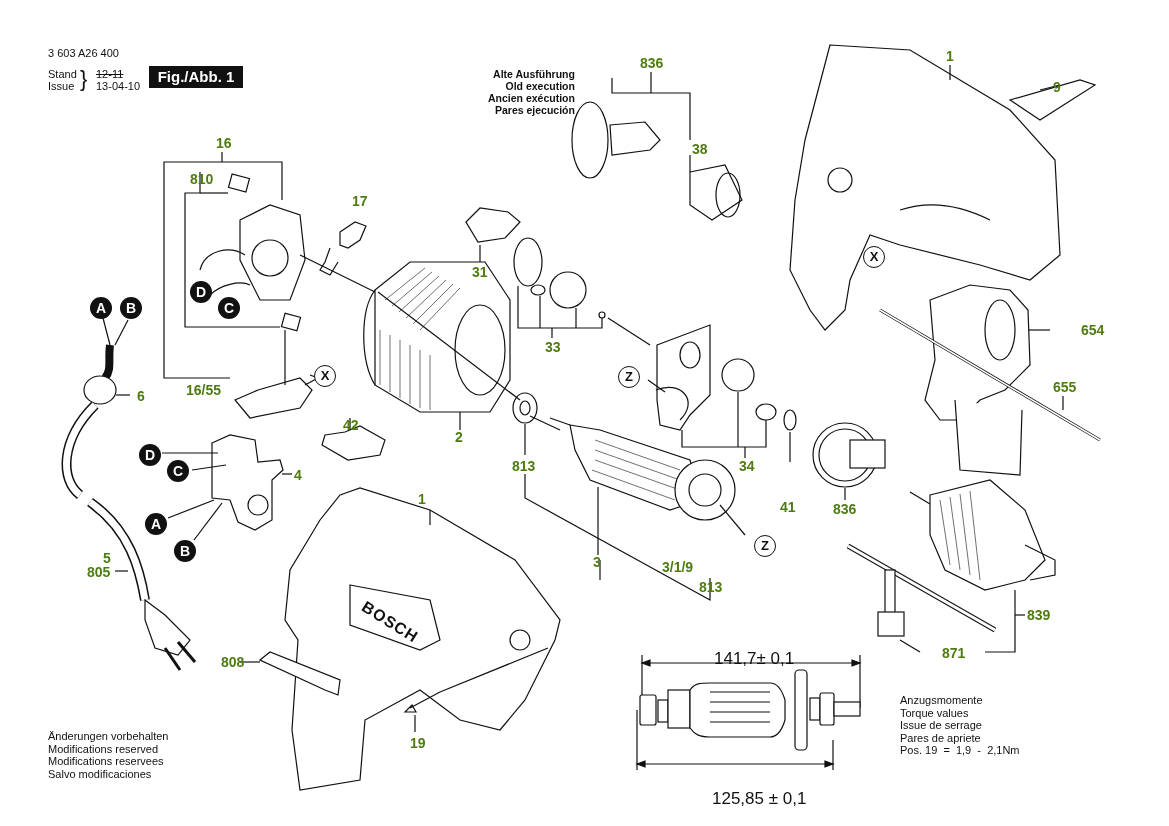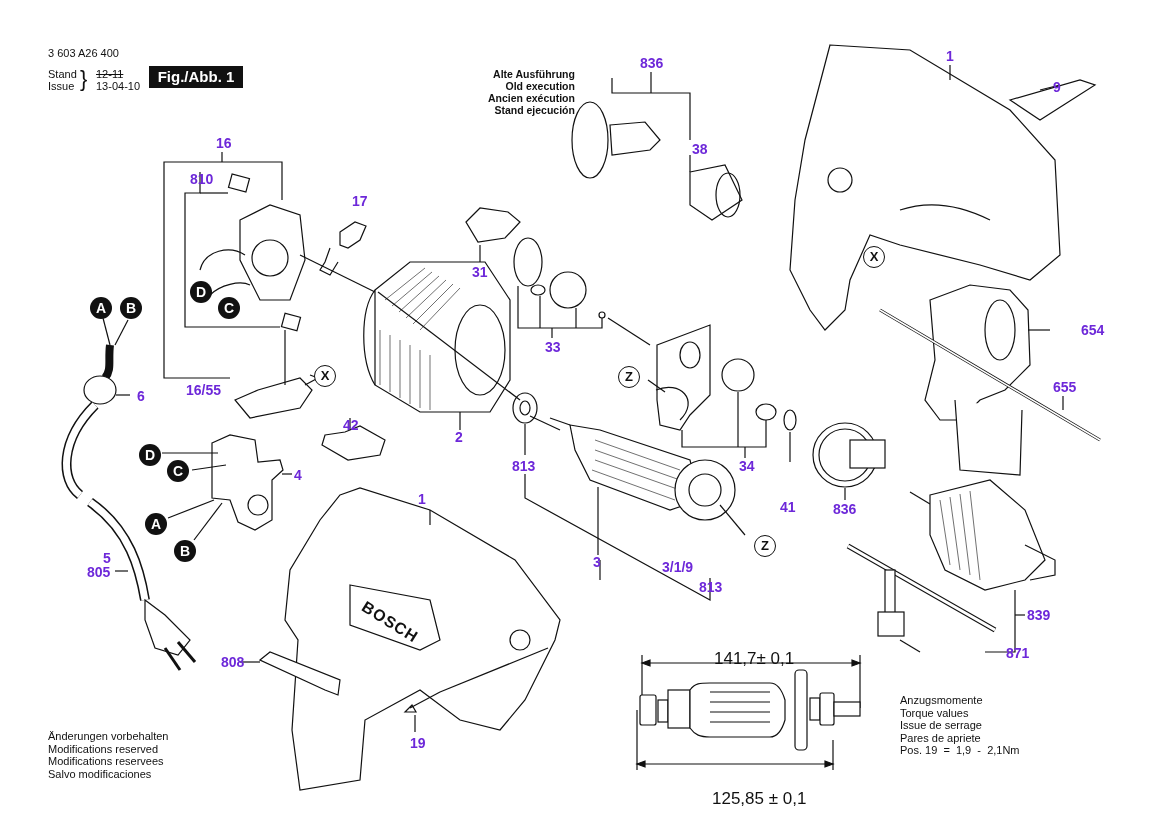--- a/index.html
+++ b/index.html
@@ -1,19 +1,19 @@
 <!DOCTYPE html>
 <html><head>
 <meta charset="utf-8">
 <style>
   html,body{margin:0;padding:0;background:#fff;}
   body{width:1169px;height:826px;position:relative;overflow:hidden;font-family:"Liberation Sans",sans-serif;color:#111;}
   .abs{position:absolute;}
   .small{font-size:11px;line-height:12px;}
-  .lbl{position:absolute;font-weight:bold;font-size:14px;line-height:14px;color:#6d28d9;white-space:nowrap;}
+  .lbl{position:absolute;font-weight:bold;font-size:14px;line-height:14px;color:#4d7c0f;white-space:nowrap;}
   .badge{position:absolute;width:22px;height:22px;border-radius:50%;background:#111;color:#fff;font-weight:bold;font-size:14px;line-height:22px;text-align:center;}
   .circ{position:absolute;width:20px;height:20px;border-radius:50%;background:#fff;border:1.5px solid #111;color:#111;font-weight:bold;font-size:13px;line-height:20px;text-align:center;}
   .figbox{position:absolute;left:149px;top:66px;width:94px;height:22px;background:#111;color:#fff;font-weight:bold;font-size:15px;line-height:22px;text-align:center;}
   svg.draw{position:absolute;left:0;top:0;}
   .dim{position:absolute;font-size:17px;}
 </style>
 </head>
 <body>
 
 <div class="abs small" style="left:48px;top:47px;">3 603 A26 400</div>
@@ -21,21 +21,21 @@
 <div class="abs small" style="left:48px;top:80px;">Issue</div>
 <div class="abs" style="left:80px;top:66px;font-size:22px;line-height:26px;">}</div>
 <div class="abs small" style="left:96px;top:68px;text-decoration:line-through;">12-11</div>
 <div class="abs small" style="left:96px;top:80px;">13-04-10</div>
 <div class="figbox">Fig./Abb. 1</div>
 
 <div class="abs" style="left:488px;top:68px;font-weight:bold;font-size:10.5px;line-height:12px;text-align:right;">
   <div>Alte Ausführung</div>
   <div>Old execution</div>
   <div>Ancien exécution</div>
-  <div>Stand ejecución</div>
+  <div>Pares ejecución</div>
 </div>
 
 <div class="abs" style="left:48px;top:730px;font-size:11px;line-height:12.5px;">
   <div>Änderungen vorbehalten</div>
   <div>Modifications reserved</div>
   <div>Modifications reservees</div>
   <div>Salvo modificaciones</div>
 </div>
 
 <div class="abs" style="left:900px;top:694px;font-size:11px;line-height:12.5px;">
@@ -281,21 +281,21 @@
 <div class="lbl" style="left:512px;top:459px;">813</div>
 <div class="lbl" style="left:593px;top:555px;">3</div>
 <div class="lbl" style="left:662px;top:560px;">3/1/9</div>
 <div class="lbl" style="left:699px;top:580px;">813</div>
 <div class="lbl" style="left:739px;top:459px;">34</div>
 <div class="lbl" style="left:780px;top:464px;margin-top:36px;">41</div>
 <div class="lbl" style="left:833px;top:502px;">836</div>
 <div class="lbl" style="left:1053px;top:323px;margin-left:28px;">654</div>
 <div class="lbl" style="left:1053px;top:380px;">655</div>
 <div class="lbl" style="left:1027px;top:608px;">839</div>
-<div class="lbl" style="left:990px;top:646px;padding-left:16px;">871</div>
+<div class="lbl" style="left:926px;top:646px;padding-left:16px;">871</div>
 <div class="lbl" style="left:418px;top:492px;">1</div>
 <div class="lbl" style="left:221px;top:655px;">808</div>
 <div class="lbl" style="left:410px;top:736px;">19</div>
 <div class="lbl" style="left:103px;top:551px;">5</div>
 <div class="lbl" style="left:87px;top:565px;">805</div>
 
 <div class="badge" style="left:90px;top:297px;">A</div>
 <div class="badge" style="left:120px;top:297px;">B</div>
 <div class="badge" style="left:190px;top:281px;">D</div>
 <div class="badge" style="left:218px;top:297px;">C</div>

